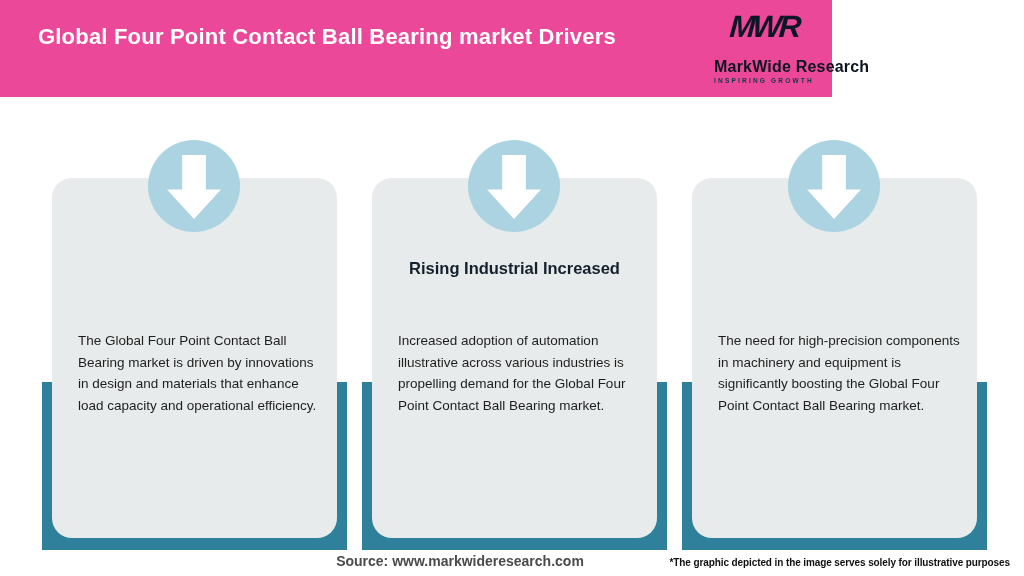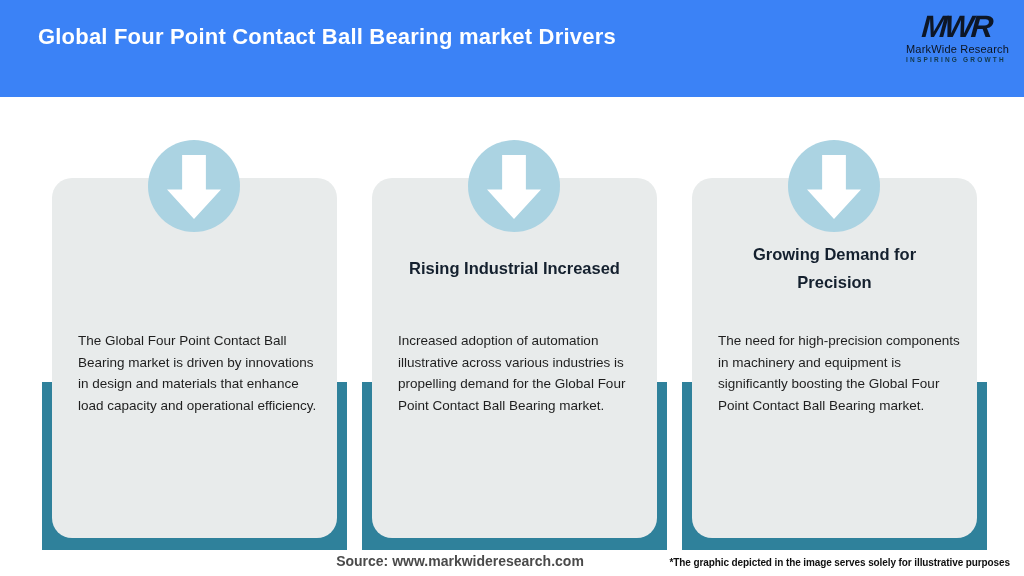--- a/index.html
+++ b/index.html
@@ -13,22 +13,22 @@
     width: 1024px;
     height: 576px;
     background: #ffffff;
     overflow: hidden;
   }
 
   
   .header-bar {
     position: absolute;
     left: 0; top: 0;
-    width: 1024px; height: 97px;
-    background: #3b82f6;
+    width: 832px; height: 97px;
+    background: #ec4899;
   }
   .page-title {
     position: absolute;
     left: 38px; top: 24px;
     margin: 0;
     color: #ffffff;
     font-size: 22px;
     font-weight: bold;
     letter-spacing: 0.2px;
   }
@@ -42,23 +42,23 @@
   .logo-mark {
     font-size: 31px;
     font-weight: 800;
     font-style: italic;
     letter-spacing: -3px;
     line-height: 30px;
     color: #0D1626;
     transform: skewX(-4deg);
   }
   .logo-name {
-    margin-top: 1px;
-    font-size: 11px;
-    font-weight: normal;
+    margin-top: 16px;
+    font-size: 16px;
+    font-weight: bold;
     color: #0C1420;
     letter-spacing: 0.2px;
     white-space: nowrap;
   }
   .logo-tagline {
     margin-top: 1px;
     font-size: 6.5px;
     font-weight: bold;
     color: #123848;
     letter-spacing: 2.2px;
@@ -189,22 +189,20 @@
 
   <div class="card c2">
     <div class="card-title">Rising Industrial Increased</div>
     <div class="card-body">Increased adoption of automation
 illustrative across various industries is
 propelling demand for the Global Four
 Point Contact Ball Bearing market.</div>
   </div>
 
   <div class="card c3">
-    <div class="card-title">Growing Demand for
-Precision</div>
     <div class="card-body">The need for high-precision components
 in machinery and equipment is
 significantly boosting the Global Four
 Point Contact Ball Bearing market.</div>
   </div>
 
   <div class="circle c1">
     <div class="arrow-down"></div>
   </div>
   <div class="circle c2">

